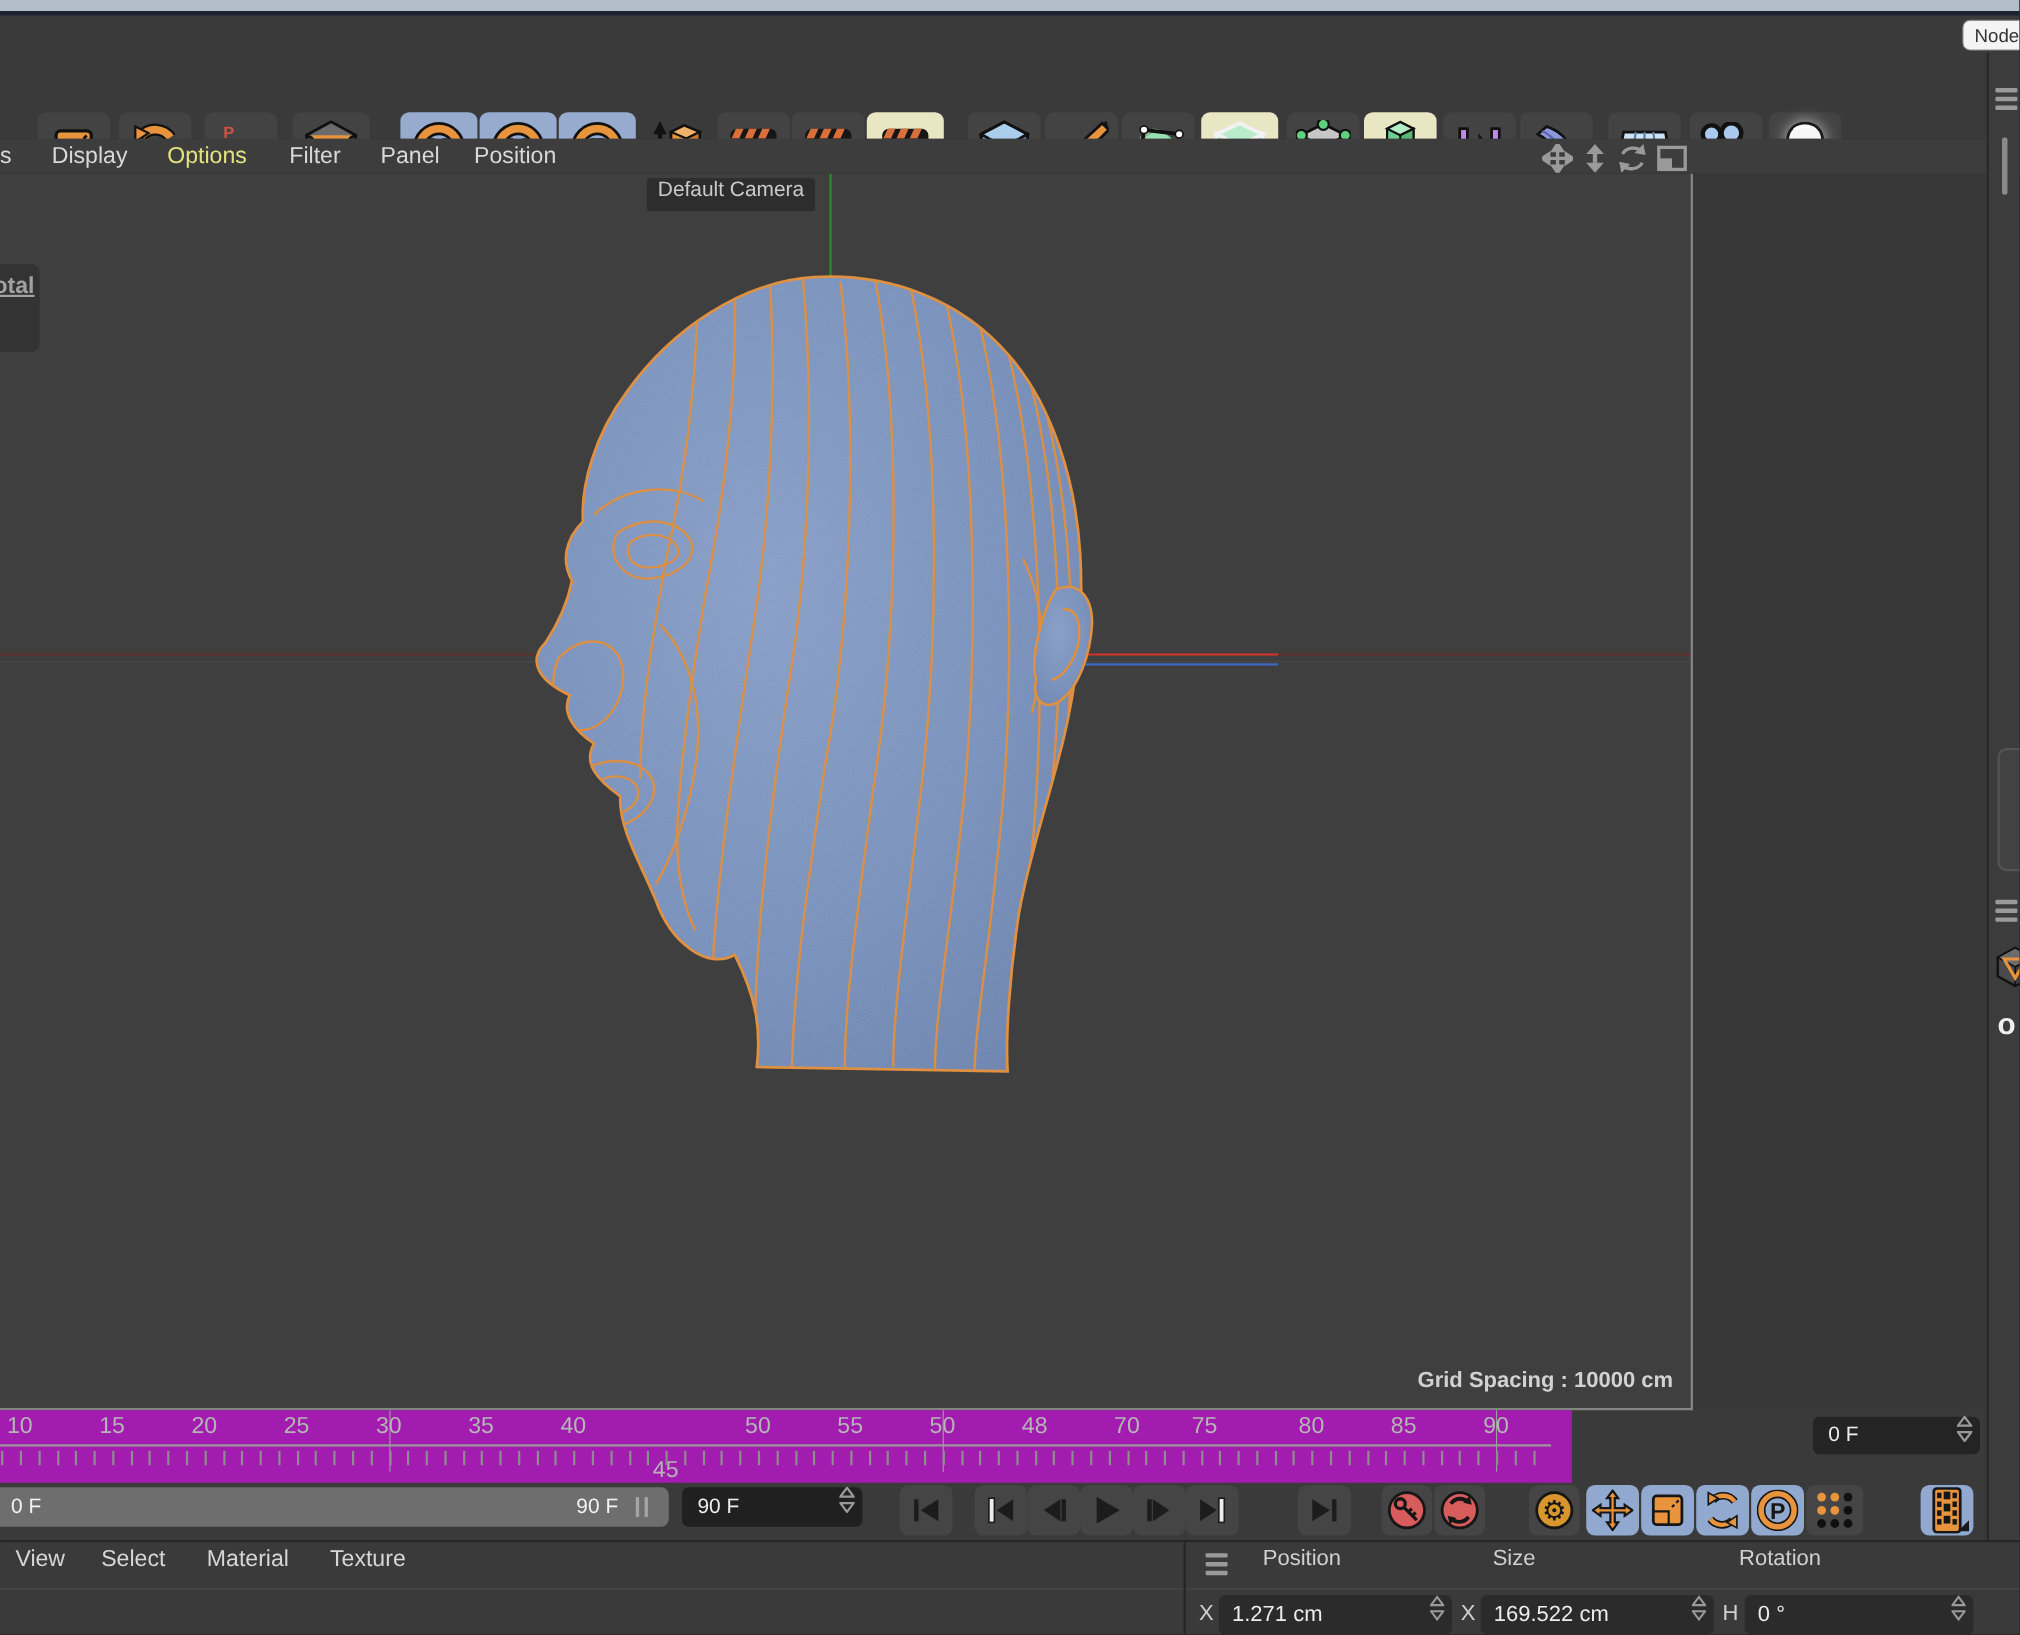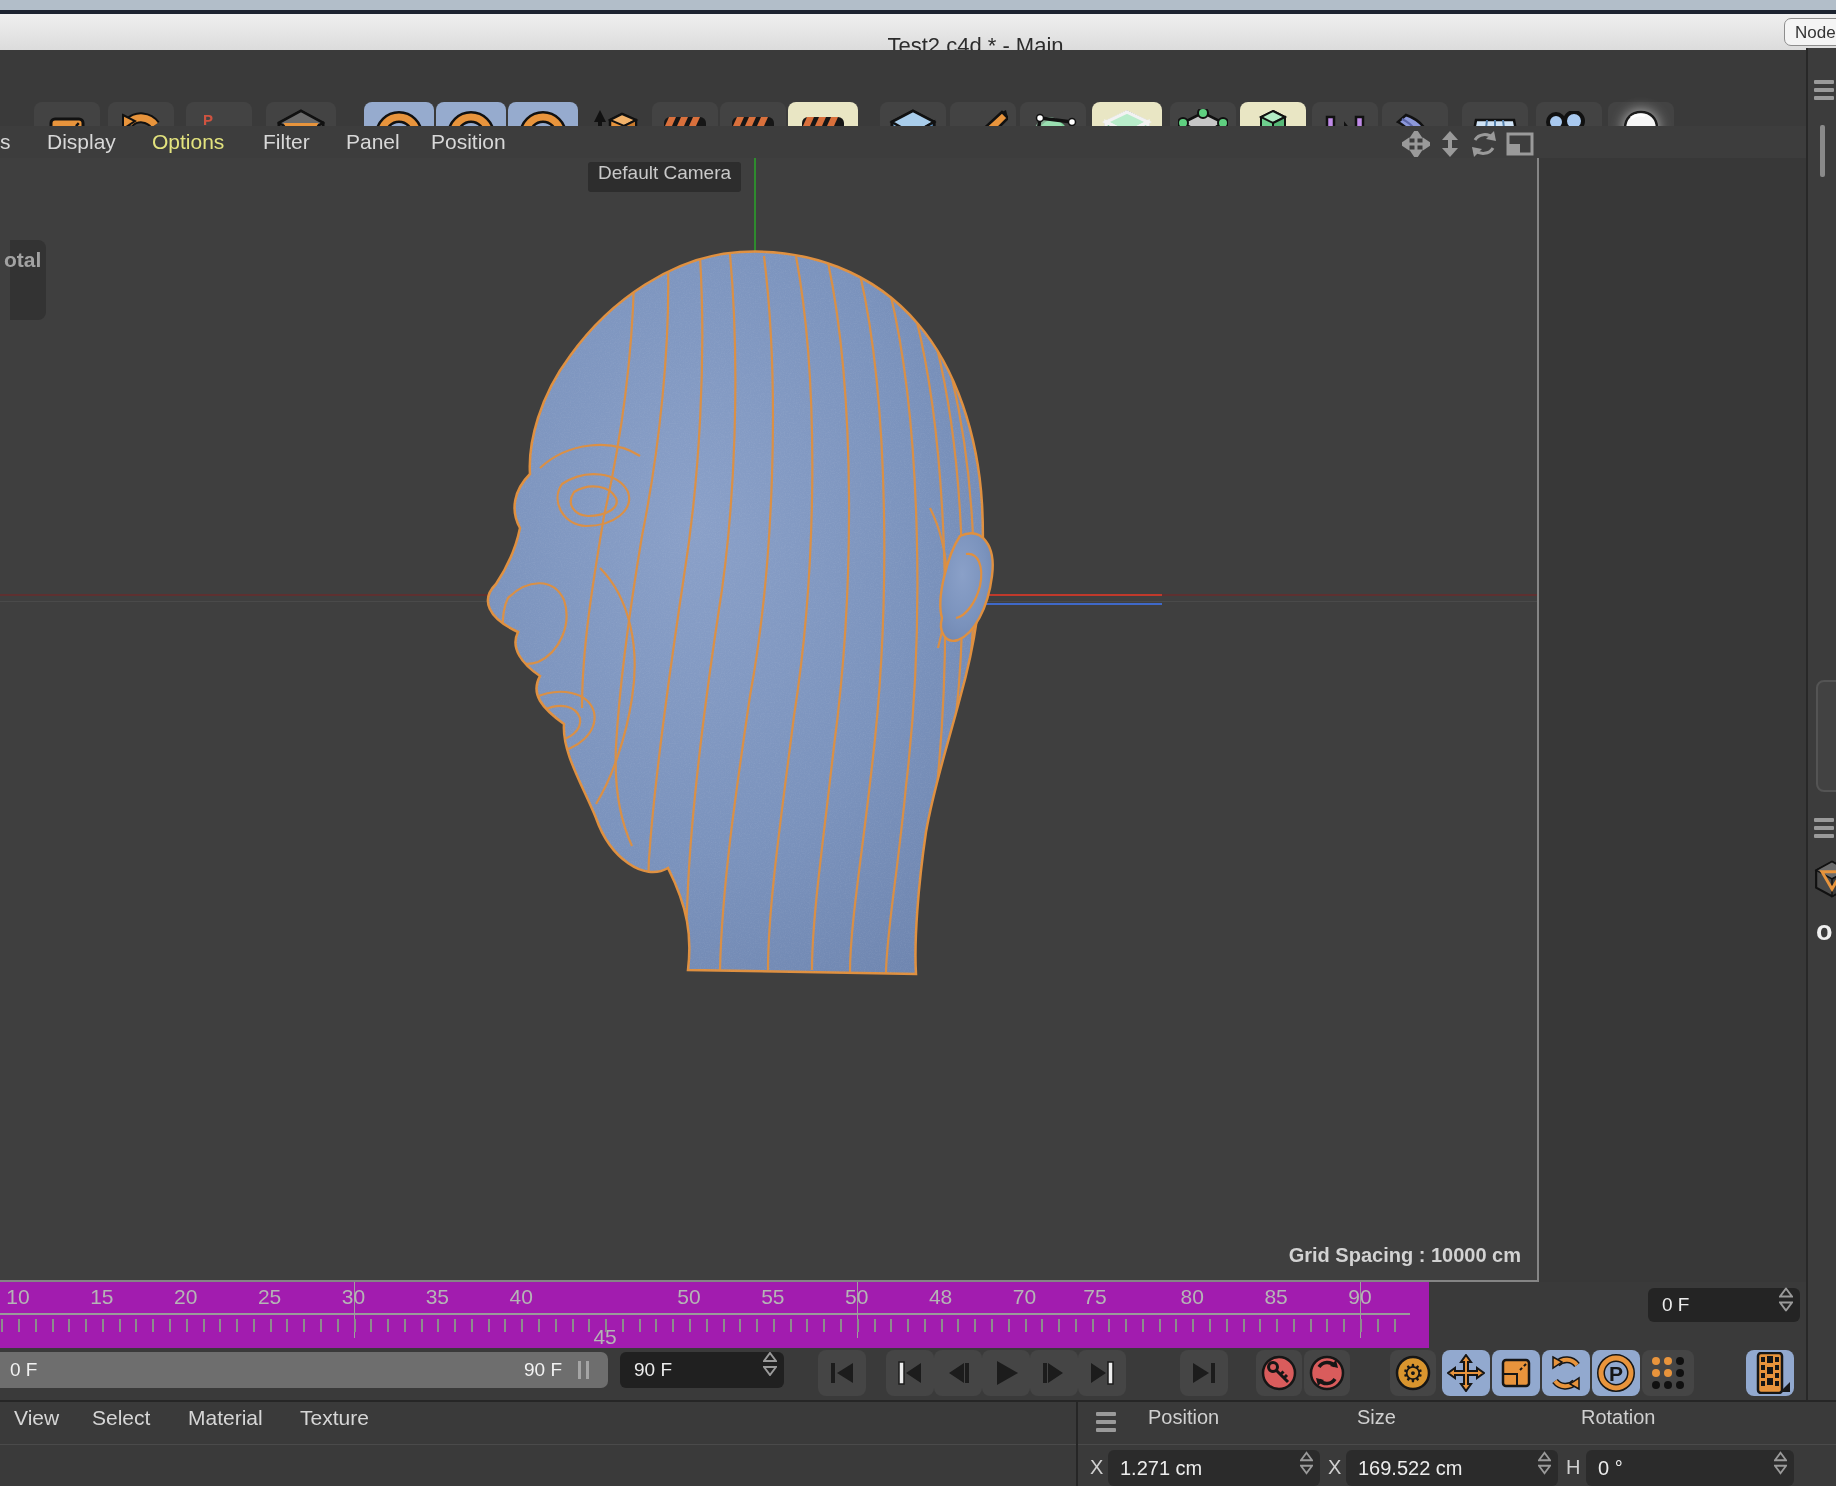--- a/index.html
+++ b/index.html
@@ -29,22 +29,22 @@
   .vp-menu-item{position:absolute;top:130px;font-size:21px;color:#d8d8d8;}
   .vp-menu-item.active{color:#e3e37e;}
   .nav-ico{position:absolute;top:131px;width:28px;height:26px;}
 
   
   #viewport{left:0;top:158px;width:1537px;height:1122px;background:#3f3f3f;overflow:hidden;
             border-right:2px solid #858585;border-bottom:2px solid #858585;box-sizing:content-box;}
   #vp-right-void{left:1539px;top:158px;width:267px;height:1124px;background:#383838;}
   #cam-label{left:588px;top:4px;height:30px;background:#2d2d2d;border-radius:3px;display:flex;align-items:center;
              padding:0 10px;color:#c9c9c9;font-size:19px;gap:8px;flex-direction:column;}
-  #hud-clip{left:10px;top:82px;width:36px;height:72px;background:#333333;border-radius:0 8px 8px 0;color:#a2a2a2;
-            font-size:21px;font-weight:bold;padding:8px 0 0 0;}
+  #hud-clip{left:0;top:82px;width:36px;height:72px;background:#333333;border-radius:0 8px 8px 0;color:#a2a2a2;
+            font-size:21px;font-weight:bold;padding:8px 0 0 0;text-decoration:underline;}
   #grid-spacing{right:16px;top:1086px;color:#d2d2d2;font-size:20px;font-weight:600;}
   .axis-line{position:absolute;height:2px;}
 
   
   #ruler{left:0;top:1282px;width:1429px;height:66px;background:#a21caf;}
   .ruler-num{position:absolute;top:3px;width:44px;text-align:center;font-size:21px;color:#b5b5b5;}
   #ruler-line{position:absolute;left:0;top:31px;width:1410px;height:2px;background:#9a9a9a;}
   .ruler-tick{position:absolute;top:37px;width:2px;height:13px;background:#8d8d8d;}
   .second-line{position:absolute;top:0px;width:1px;height:56px;background:#9f9f9f;}
   #cur-frame-field{left:1648px;top:1288px;width:152px;height:34px;background:#242424;border-radius:6px;
@@ -80,23 +80,20 @@
   #rs-letter{position:absolute;left:8px;top:868px;color:#f0f0f0;font-size:27px;font-weight:bold;}
   #rs-scroll{position:absolute;left:12px;top:77px;width:5px;height:52px;background:#8a8a8a;border-radius:2px;}
 </style>
 </head>
 <body>
 
 <div id="app">
 
   <div class="abs" id="desktop-strip"></div>
   <div class="abs" id="chrome-line"></div>
-  <div class="abs" id="titlebar">
-    <div class="abs" id="window-title">Test2.c4d * - Main</div>
-  </div>
   <div class="abs" id="nodes-button">Nodes</div>
 
   <div class="abs" id="toolbar">
     <div class="tb-btn flat" style="left:-24px;width:44px;">
       <svg width="40" height="40" viewBox="0 0 40 40">
           <polygon points="-14,15 12,15 12,6 28,20 12,34 12,25 -14,25" fill="#e8943c" stroke="#111" stroke-width="2.5"></polygon>
         </svg>
     </div>
     <div class="tb-btn" style="left:34px;">
       <svg width="46" height="46" viewBox="0 0 46 46">

